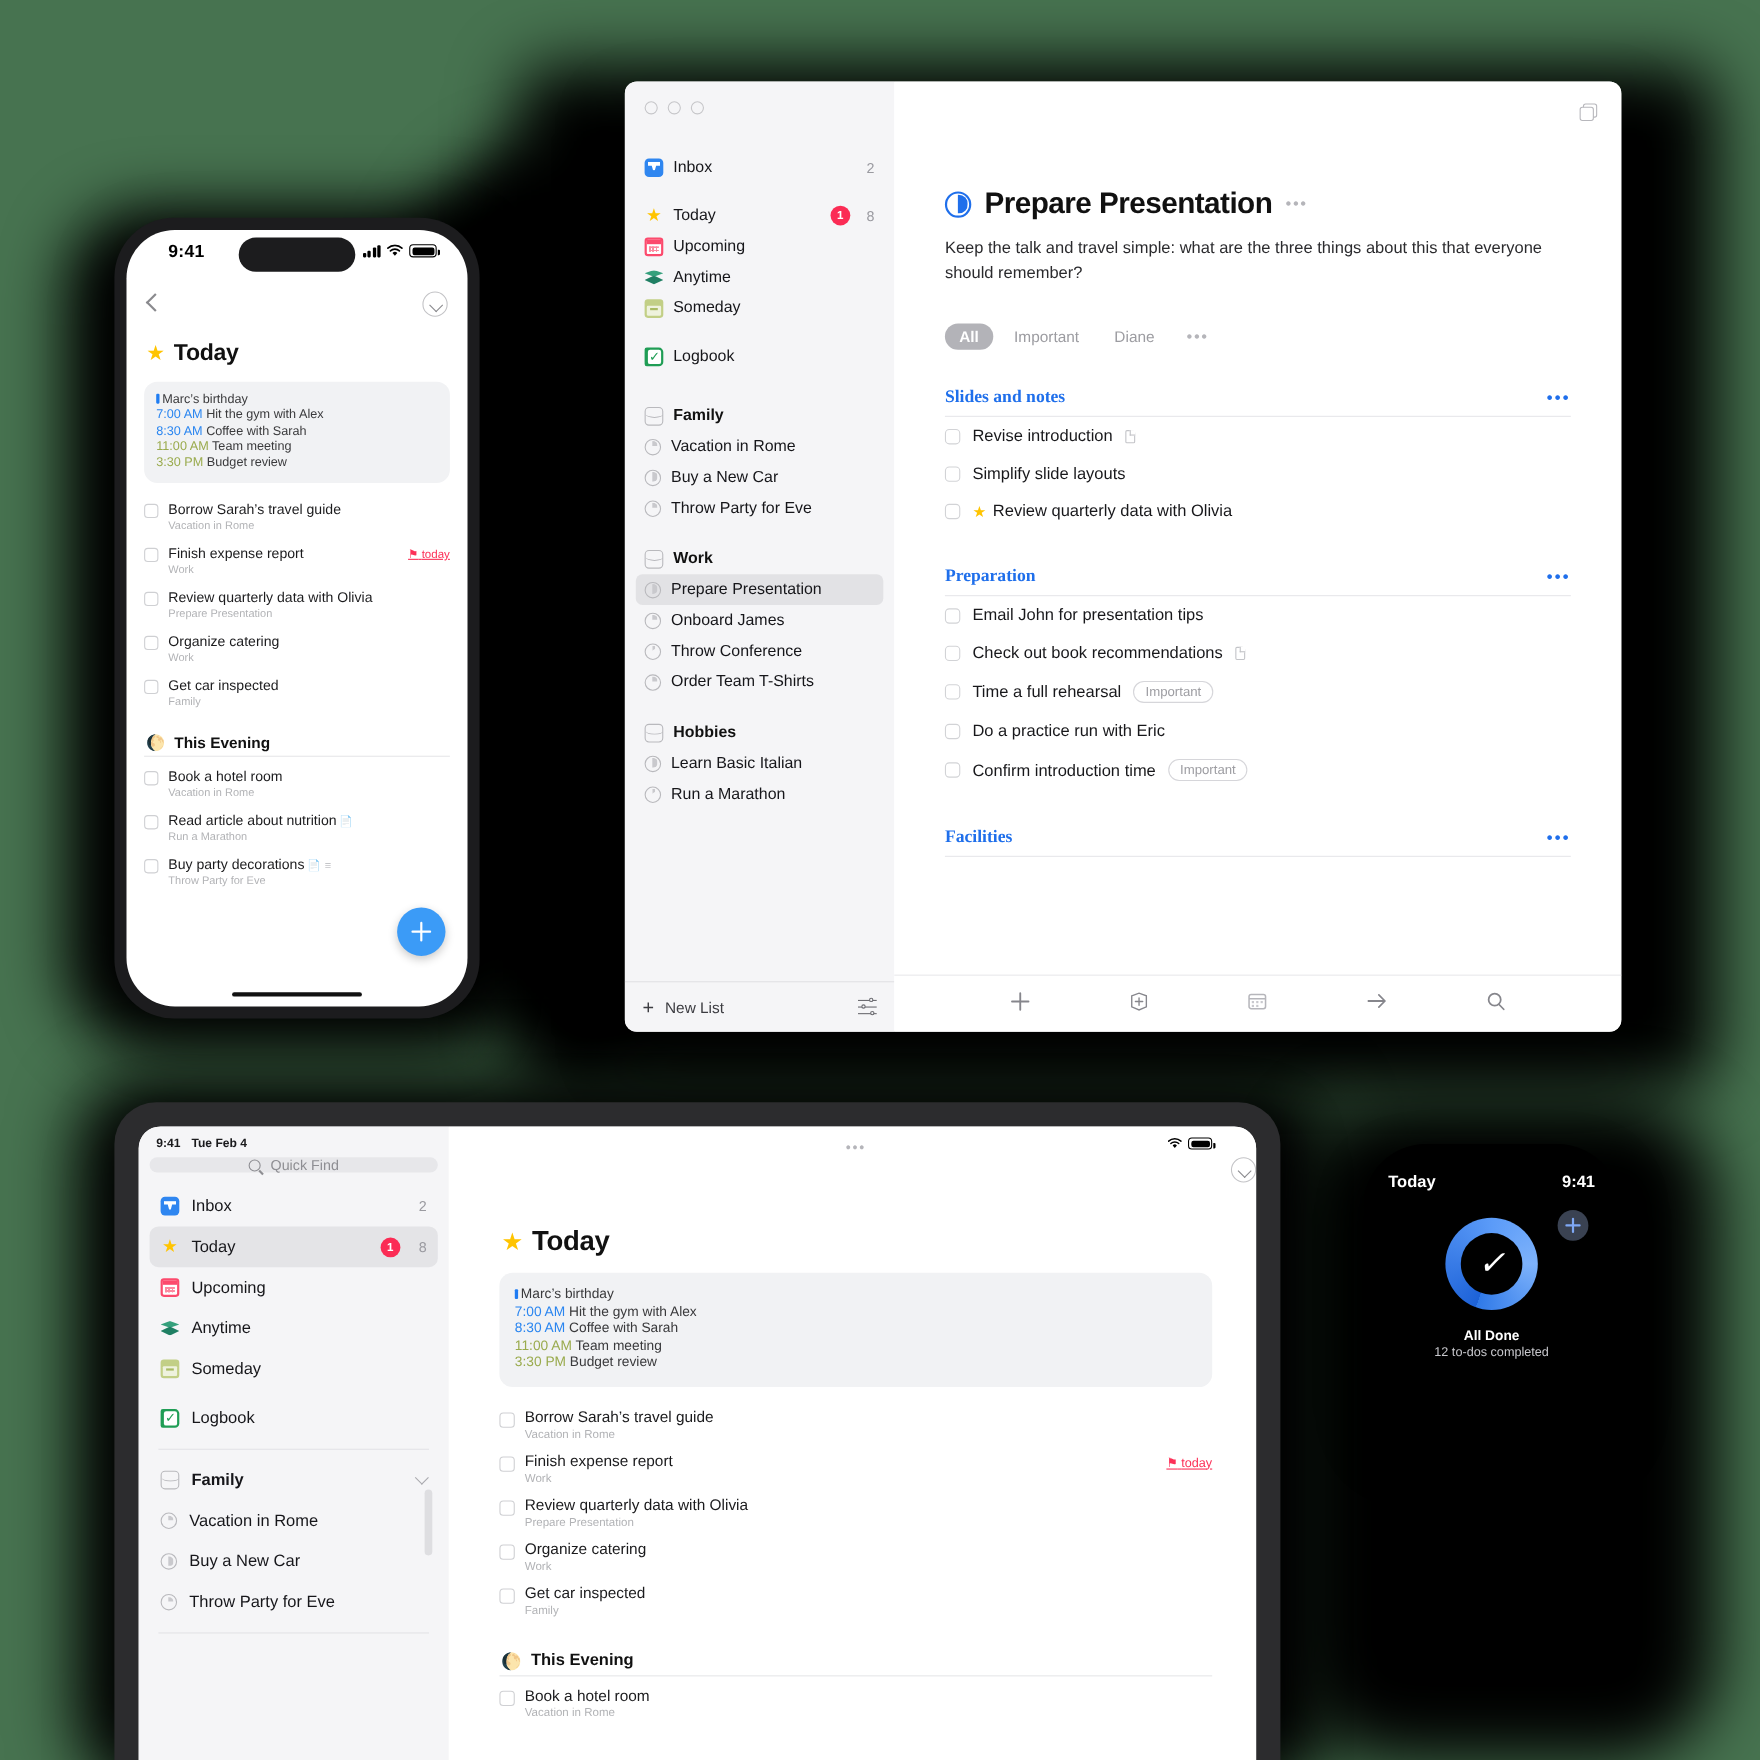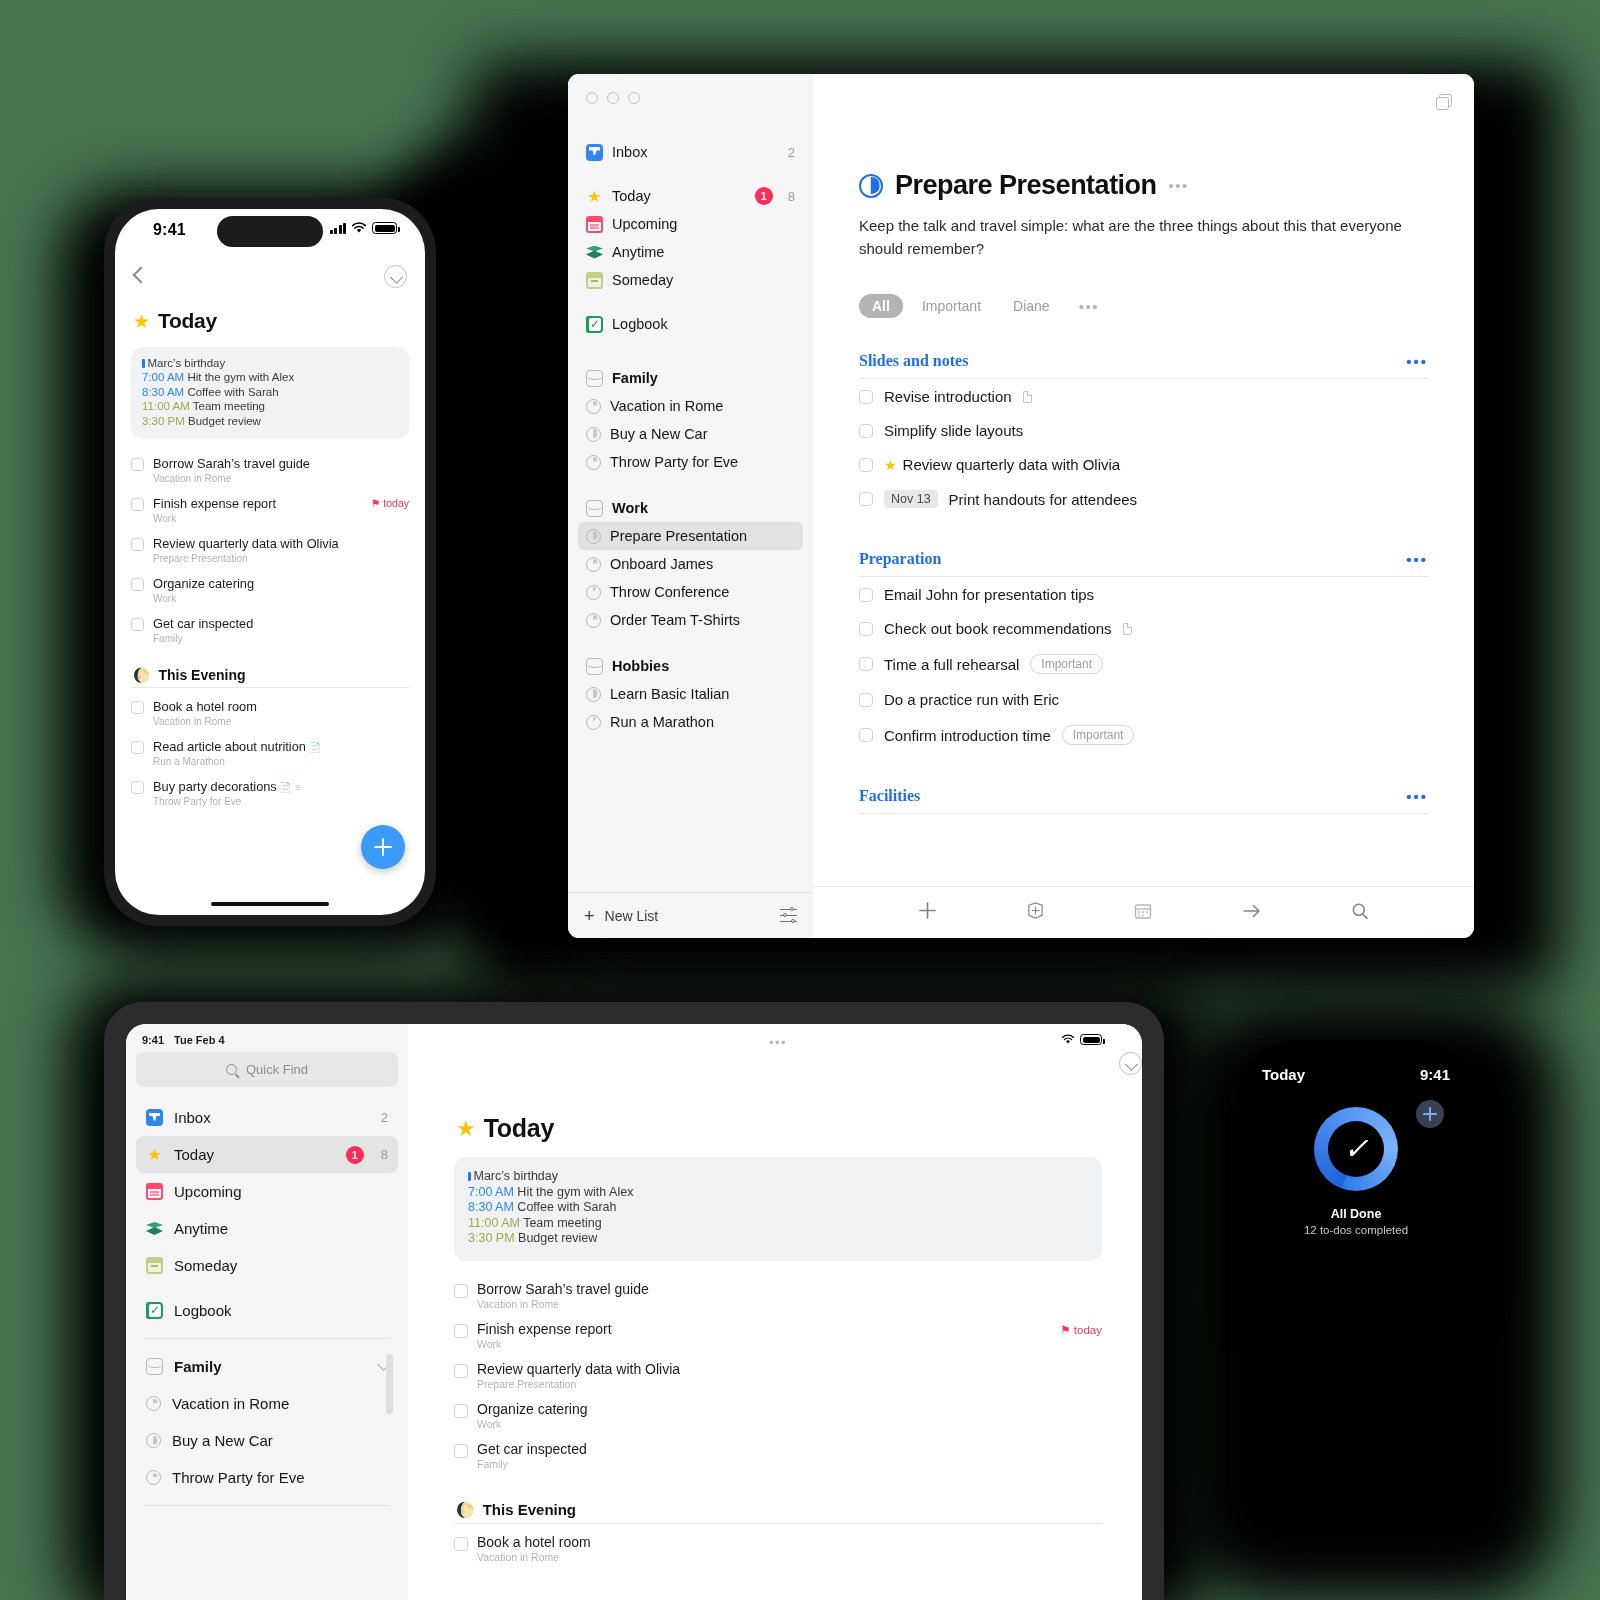--- a/index.html
+++ b/index.html
@@ -62,21 +62,21 @@
 
   .cal-card { background: #f1f2f4; border-radius: 12px; padding: 9px 11px 11px; }
   .cal-line { font-size: 11.5px; line-height: 14.4px; color: #3a3a3c; white-space: nowrap; }
   .bluebar { display:inline-block; width:2.5px; height:9px; background:#1f7cf2; vertical-align:-1px; margin-right:3px; border-radius:1px;}
   .c-blue { color: #2b86f0; } .c-olive { color: #9aab4e; }
 
   .todo { display: flex; align-items: flex-start; gap: 9px; padding: 5px 0 4px; }
   .cbx { width: 13px; height: 13px; border: 1.4px solid #cfd0d3; border-radius: 3.5px; flex: none; margin-top: 4px; }
   .todo .tx { font-size: 12.8px; color: #1b1b1d; line-height: 15px; }
   .todo .sub { font-size: 10px; color: #b2b3b6; line-height: 13px; margin-top: 0px; }
-  .todo .flag { margin-left: auto; font-size: 10.5px; color: #fc3158; white-space: nowrap; padding-top:3px;}
+  .todo .flag { margin-left: auto; font-size: 10.5px; color: #fc3158; white-space: nowrap; padding-top:3px;text-decoration:underline;}
   .mini { font-size: 10px; color: #c4c5c8; margin-left: 3px; }
 
   .even-head { display: flex; align-items: center; gap: 8px; margin: 18px 0 4px 2px; }
   .even-head .ttl { font-size: 14px; font-weight: bold; color: #111; }
   .moon { color: #5b9df7; font-size: 14px; }
   .hr { height: 1px; background: #e6e7e9; margin: 4px 0 4px; }
 
   .fab { position: absolute; right: 20px; bottom: 46px; width: 44px; height: 44px; border-radius: 50%;
     background: #3b9bf7; box-shadow: 0 3px 9px rgba(0,0,0,.22); }
   .fab::before, .fab::after { content:""; position:absolute; background:#fff; border-radius:1px; }
@@ -180,21 +180,21 @@
 
   
   #ipad {
     position: absolute; left: 104px; top: 1002px; width: 1060px; height: 640px;
     background: #2c2c2e; border-radius: 38px; padding: 22px;
     box-shadow: 0 22px 55px rgba(0,0,0,.5);
   }
   #ipad .screen { width:100%; height:100%; background:#fff; border-radius:20px; overflow:hidden; display:flex; }
   #ipad .side { width: 282px; background:#f5f5f7; padding: 8px 10px 0; position:relative; }
   .pad-status { display:flex; align-items:center; gap:10px; padding: 2px 6px 6px; font-size:11px; font-weight:bold; color:#1b1b1d;}
-  .qf { height: 35px; background:#e7e7ea; border-radius:8px; display:flex; align-items:center; justify-content:center; gap:9px; color:#8e8e93; font-size:13px; margin-bottom: 12px;}
+  .qf { height: 14px; background:#e7e7ea; border-radius:8px; display:flex; align-items:center; justify-content:center; gap:9px; color:#8e8e93; font-size:13px; margin-bottom: 12px;}
   .mag { width:11px;height:11px;border:1.6px solid #8e8e93;border-radius:50%;position:relative;display:inline-block;}
   .mag::after{content:"";position:absolute;right:-4px;bottom:-3px;width:5px;height:1.6px;background:#8e8e93;transform:rotate(45deg);}
   .pad-item { display:flex; align-items:center; gap:11px; height:37px; padding:0 10px; border-radius:8px; font-size:15px; color:#16161a;}
   .pad-item.sel { background:#e4e4e7; }
   .pad-item .lbl{flex:1 1 auto;}
   .pad-hr { height:1px; background:#e3e3e6; margin:9px 8px; }
   .chev-dn { width:9px;height:9px;border-right:1.7px solid #a9a9ae;border-bottom:1.7px solid #a9a9ae;transform:rotate(45deg);margin-bottom:4px;}
   #ipad .main { flex:1 1 auto; position:relative; background:#fff; padding: 8px 40px 0 46px; }
   .pad-top { display:flex; align-items:center; justify-content:center; position:relative; height:20px;}
   .pad-top .wifi-batt{ position:absolute; right:0; top:2px; display:flex; align-items:center; gap:5px;}
@@ -492,25 +492,20 @@
           <span class="doc-ico"></span>
         </div>
         <div class="mrow">
           <span class="mcbx"></span>
           <span class="mt">Simplify slide layouts</span>
         </div>
         <div class="mrow">
           <span class="mcbx"></span>
           <span style="color:#FFC400;font-size:14px">★</span>
           <span class="mt" style="margin-left:-5px">Review quarterly data with Olivia</span>
-        </div>
-        <div class="mrow">
-          <span class="mcbx"></span>
-          <span class="tag-date">Nov 13</span>
-          <span class="mt">Print handouts for attendees</span>
         </div>
       </div>
 
       <div class="sec">
         <div class="sec-hd">
           <h2>Preparation</h2>
           <span class="d3">•••</span>
         </div>
         <div class="mrow">
           <span class="mcbx"></span>

